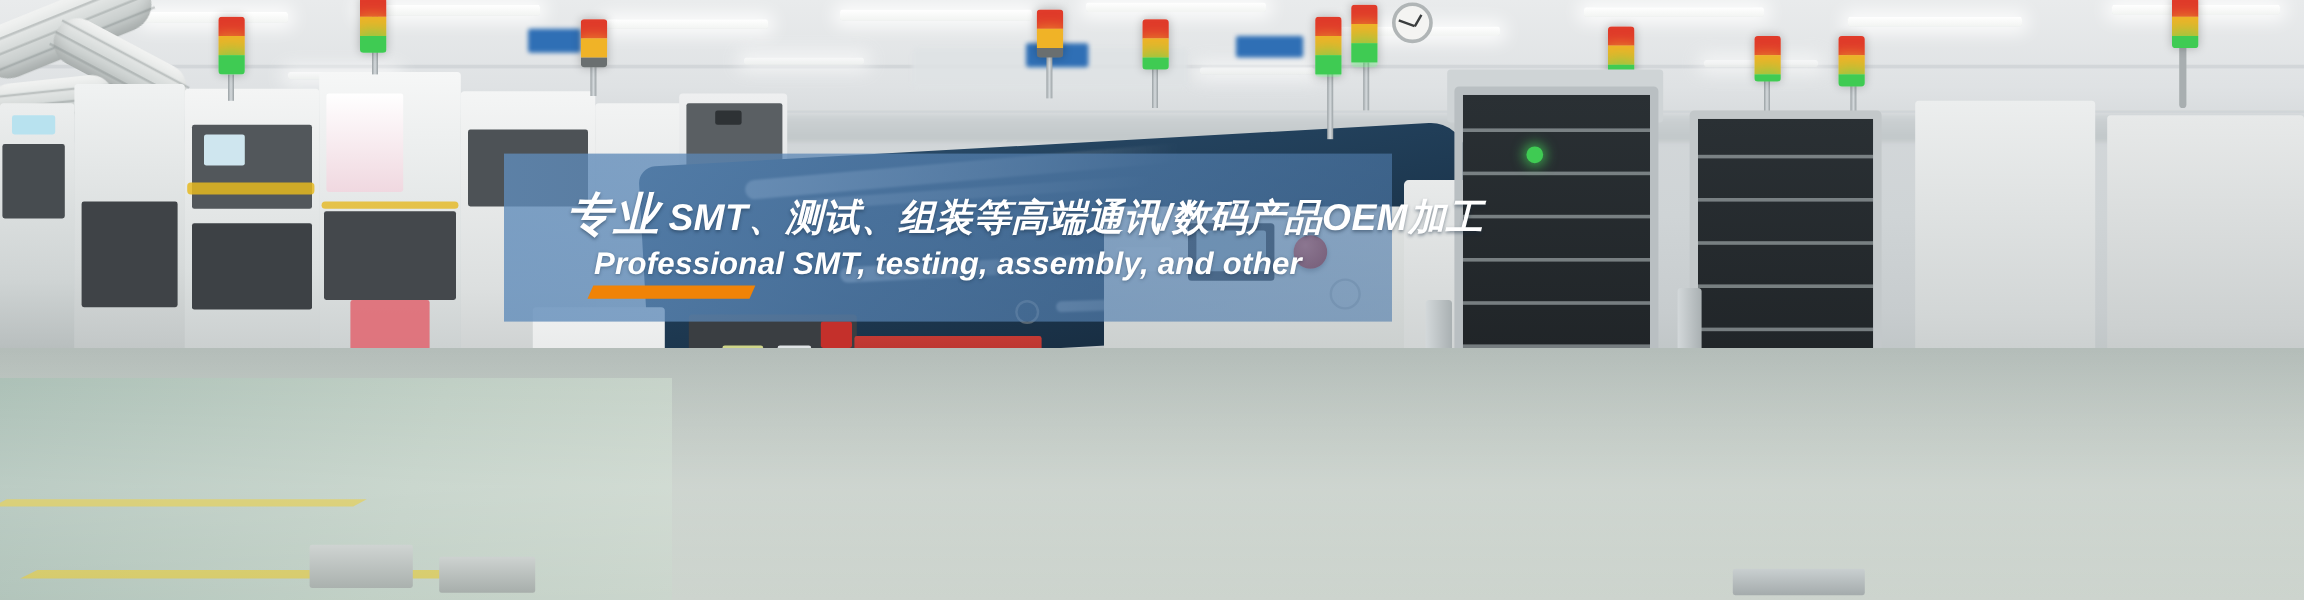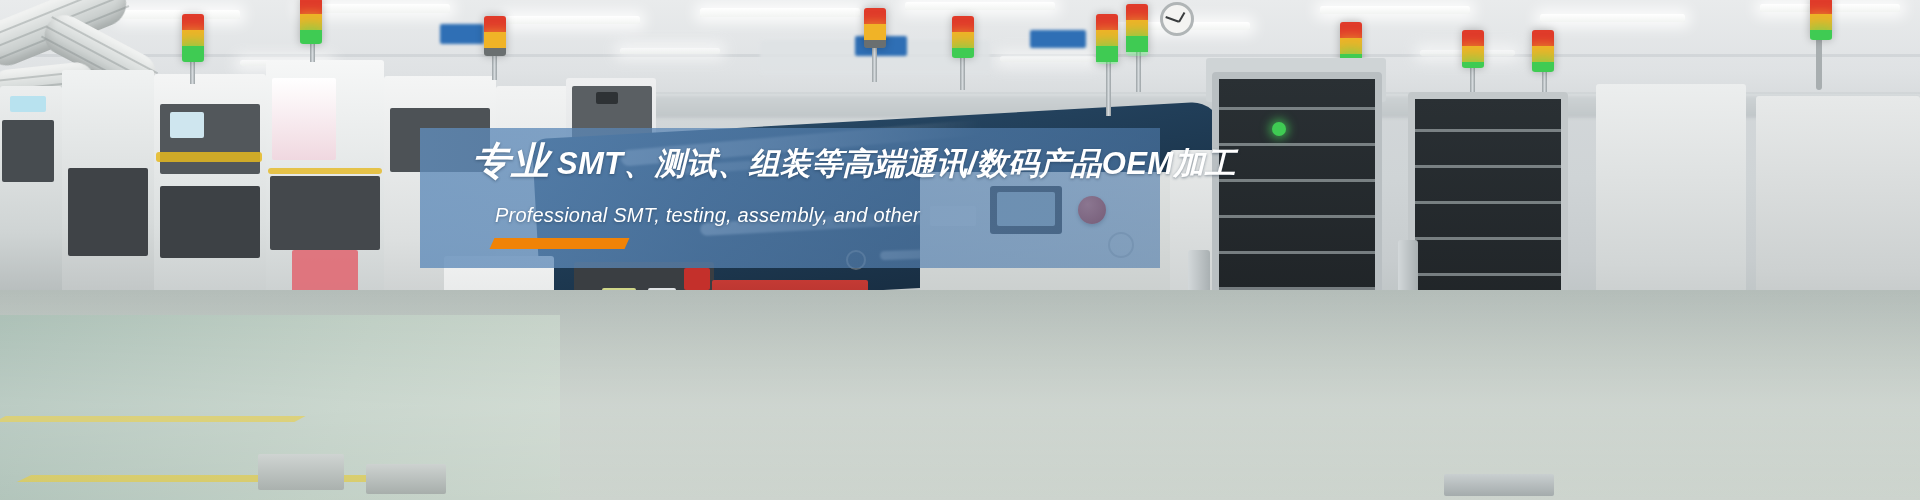--- a/index.html
+++ b/index.html
@@ -71,31 +71,31 @@
   .blur-more { filter:blur(1.6px); }
 
   
   .overlay {
     position:absolute; left:420px; top:128px; width:740px; height:140px;
     background:linear-gradient(90deg, rgba(96,140,186,.80) 0%, rgba(88,132,180,.72) 38%, rgba(80,124,172,.62) 100%);
   }
   .txtwrap { position:absolute; left:420px; top:128px; width:760px; height:150px; }
 
   .headline {
-    position:absolute; left:52px; top:8px;
+    position:absolute; left:52px; top:26px;
     white-space:nowrap; color:#ffffff; font-style:italic;
     font-size:31px; font-weight:700; letter-spacing:.3px;
     text-shadow:0 1px 3px rgba(20,40,60,.45);
   }
   .headline .lead {
     font-size:38px; font-weight:700; margin-right:7px; letter-spacing:1px;
   }
   .sub {
-    position:absolute; color:#ffffff; font-style:italic; font-weight:400;
-    font-size:20px; white-space:nowrap; letter-spacing:.2px;
+    position:absolute; color:#ffffff; font-style:italic; font-weight:700;
+    font-size:26px; white-space:nowrap; letter-spacing:.2px;
     text-shadow:0 1px 3px rgba(20,40,60,.40);
   }
   .sub1 { left:75px; top:76px; }
   .sub2 { left:212px; top:105px; }
   .accent {
     position:absolute; left:72px; top:110px; width:135px; height:11px;
     background:#F08307;
     transform:skewX(-24deg);
   }
 </style>

